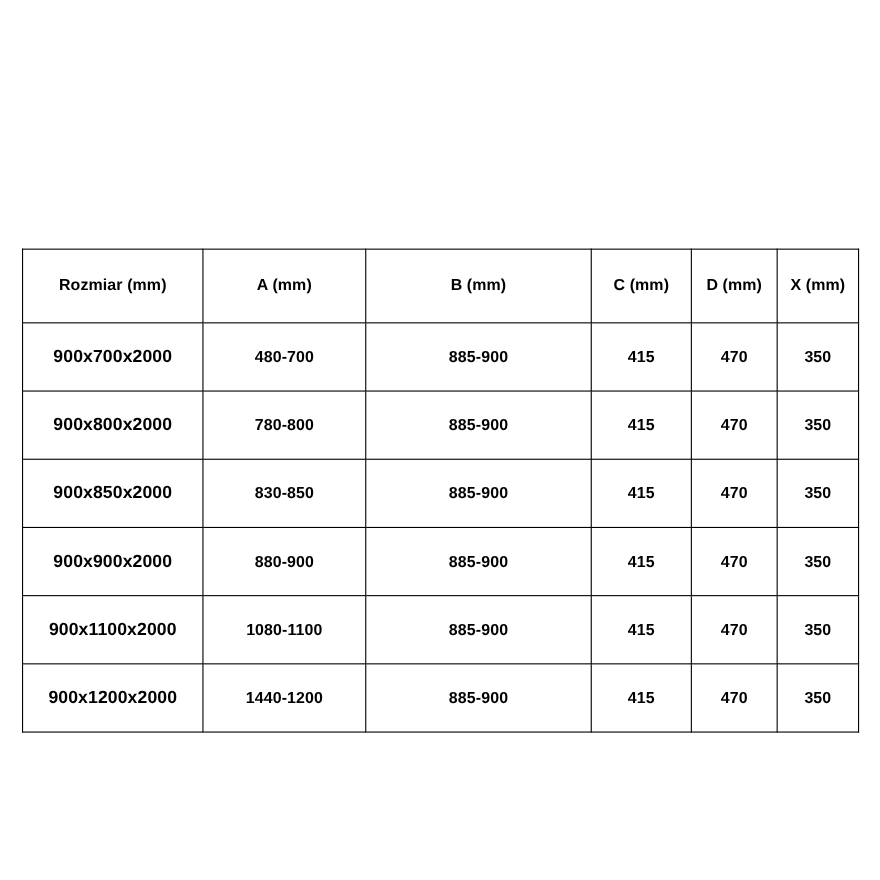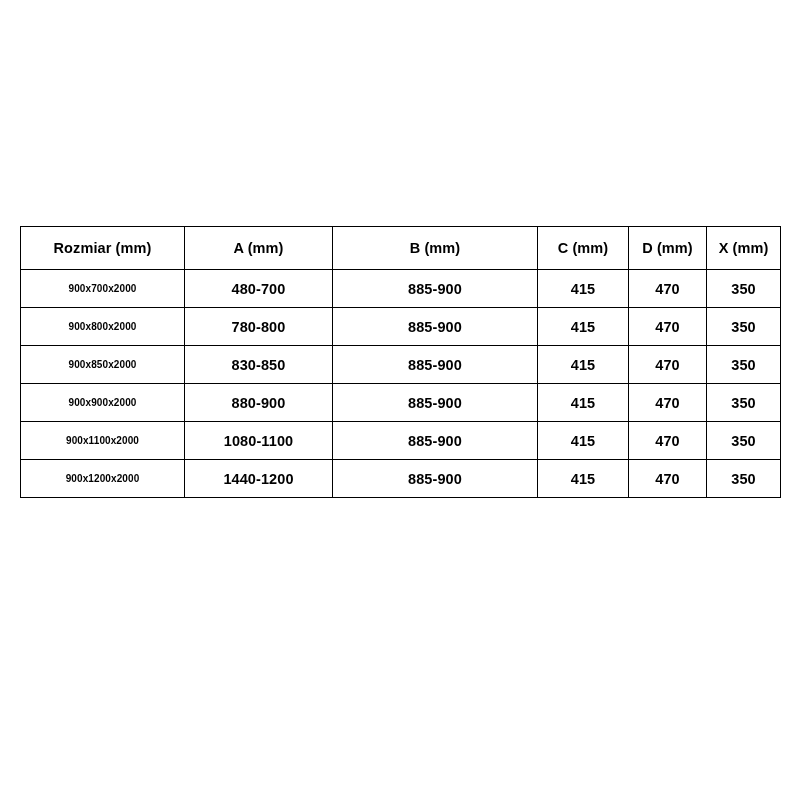--- a/index.html
+++ b/index.html
@@ -40,33 +40,33 @@
   table.spec col.c-x    { width: 74px; }
 
   table.spec th,
   table.spec td {
     border: 1px solid #000000;
     text-align: center;
     vertical-align: middle;
     height: 37px;
     font-size: 14.5px;
     font-weight: bold;
-    padding: 0 4px;
+    padding: 12px 4px;
     letter-spacing: 0.1px;
     white-space: nowrap;
   }
   table.spec thead th {
     height: 42px;
     font-size: 14.5px;
   }
   table.spec tbody td {
     font-weight: bold;
   }
   table.spec tbody td.size-cell {
-    font-size: 10px;
+    font-size: 16px;
   }
 </style>
 </head>
 <body>
 
 <div class="page">
   <div class="table-wrap">
     <table class="spec">
       <colgroup>
         <col class="c-size">

